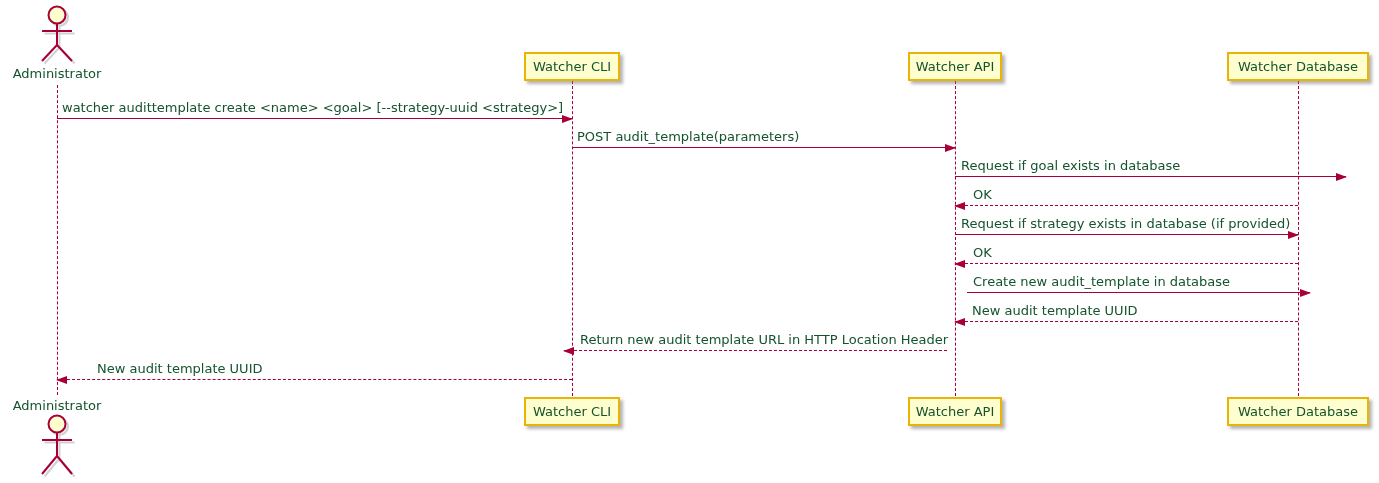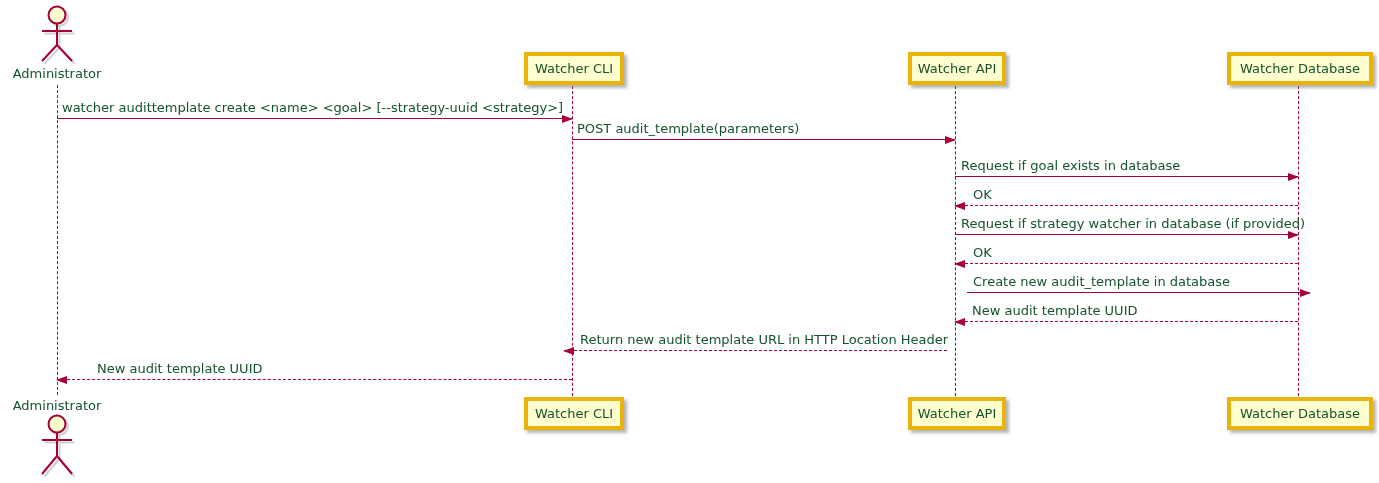--- a/index.html
+++ b/index.html
@@ -9,21 +9,21 @@
     background:#ffffff;
     font-family:"DejaVu Sans","Liberation Sans",sans-serif;
     font-size:13px;color:#14532d;
     overflow:hidden;
   }
   
   .pbox{
     position:absolute;
     height:25px;
     background:#FEFECE;
-    border:4px solid #eab308;
+    border:2px solid #eab308;
     box-shadow:3px 3px 3px rgba(120,120,120,.55);
     text-align:center;
     line-height:25px;
     white-space:nowrap;
   }
   
   .lifeline{
     position:absolute;
     width:0;
     border-left:1px dashed #A80036;
@@ -99,40 +99,40 @@
   <div class="pbox" style="left:524px;top:397px;width:92px;">Watcher CLI</div>
   <div class="pbox" style="left:908px;top:397px;width:90px;">Watcher API</div>
   <div class="pbox" style="left:1227px;top:397px;width:138px;">Watcher Database</div>
 
   <div class="msg solid right" style="left:57px;top:99px;width:515px;">
     <div class="lbl" style="left:5px;">watcher audittemplate create &lt;name&gt; &lt;goal&gt; [--strategy-uuid &lt;strategy&gt;]</div>
     <div class="line"></div>
     <div class="head"></div>
   </div>
 
-  <div class="msg solid right" style="left:572px;top:120px;width:383px;">
+  <div class="msg solid right" style="left:572px;top:128px;width:383px;">
     <div class="lbl" style="left:5px;">POST audit_template(parameters)</div>
     <div class="line"></div>
     <div class="head"></div>
   </div>
 
-  <div class="msg solid right" style="left:955px;top:157px;width:343px;">
+  <div class="msg solid right" style="left:955px;top:157px;width:343px;padding-left:48px;">
     <div class="lbl" style="left:6px;">Request if goal exists in database</div>
     <div class="line"></div>
     <div class="head"></div>
   </div>
 
   <div class="msg dashed left" style="left:955px;top:186px;width:343px;">
     <div class="lbl" style="left:18px;">OK</div>
     <div class="line"></div>
     <div class="head"></div>
   </div>
 
   <div class="msg solid right" style="left:955px;top:215px;width:343px;">
-    <div class="lbl" style="left:6px;">Request if strategy watcher in database (if provided)</div>
+    <div class="lbl" style="left:6px;">Request if strategy exists in database (if provided)</div>
     <div class="line"></div>
     <div class="head"></div>
   </div>
 
   <div class="msg dashed left" style="left:955px;top:244px;width:343px;">
     <div class="lbl" style="left:18px;">OK</div>
     <div class="line"></div>
     <div class="head"></div>
   </div>
 

